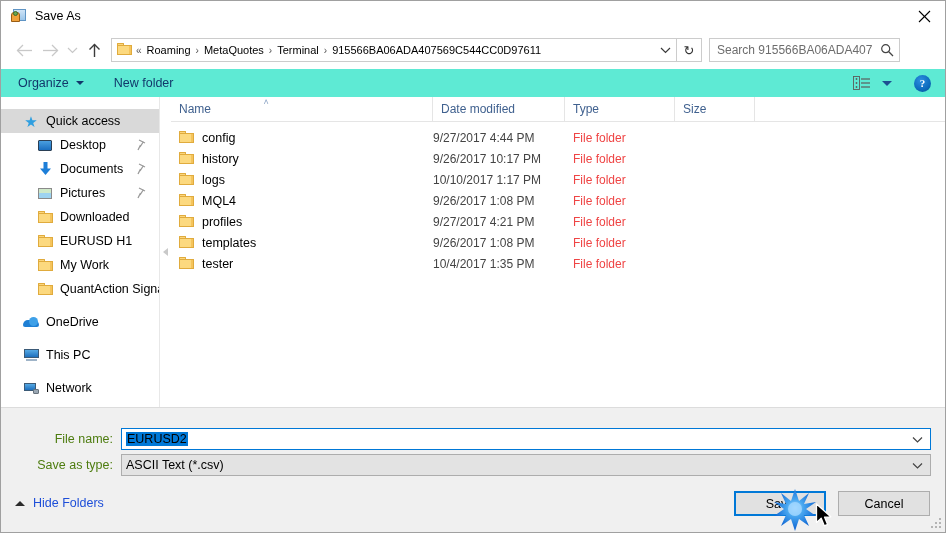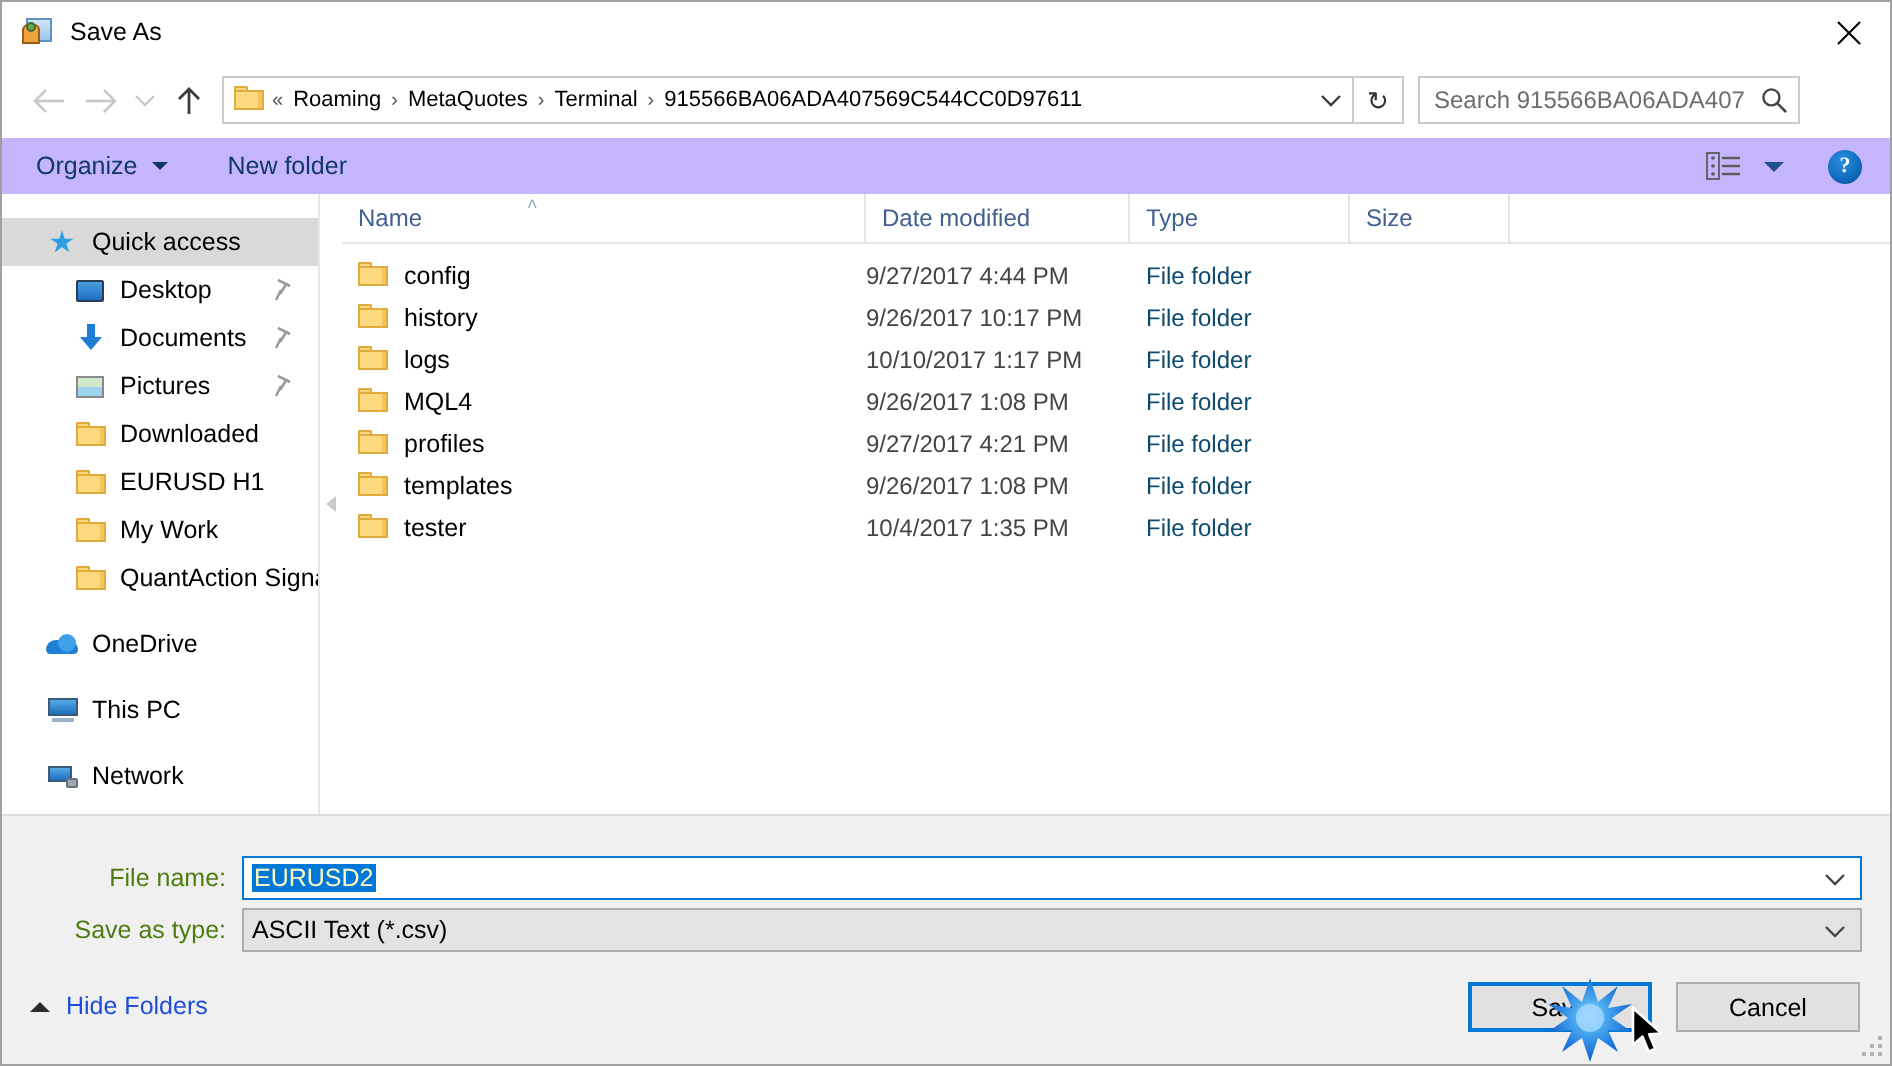--- a/index.html
+++ b/index.html
@@ -197,21 +197,21 @@
     min-width: 0;
   }
   .searchbox input::placeholder { color: #6d6d6d; opacity: 1; }
   .search-icon { width: 24px; display:flex; align-items:center; justify-content:center; flex:none; }
 
   
   .toolbar {
     position: absolute;
     left: 0; top: 68px;
     width: 946px; height: 28px;
-    background: #c4b5fd;
+    background: #5eead4;
     border-bottom: 1px solid #e2e2e2;
     display: flex;
     align-items: center;
   }
   .tb-item {
     font-size: 12.5px;
     color: #12386b;
     padding: 4px 7px;
     display: flex;
     align-items: center;
@@ -446,21 +446,21 @@
   .row .c-name .fname { margin-left: 8px; }
   .row .c-date {
     width: 132px;
     color: #444;
     font-size: 12px;
     padding-left: 0px;
     box-sizing: border-box;
   }
   .row .c-type {
     width: 110px;
-    color: #0c4a6e;
+    color: #ef4444;
     font-size: 12px;
     padding-left: 8px;
     box-sizing: border-box;
   }
   .row .c-size { width: 80px; }
 
   
   .bottom {
     position: absolute;
     left: 0; top: 406px;
@@ -502,21 +502,21 @@
   .combo .value {
     font-size: 12.5px;
     padding-left: 4px;
     color: #000;
     flex: 1;
     white-space: nowrap;
     overflow: hidden;
   }
   .combo .value .sel {
     background: #0078d7;
-    color: #fef9c3;
+    color: #000000;
     padding: 1px 1px;
     margin-top: 48px;
   }
   .combo .arrow {
     width: 26px;
     display: flex;
     align-items: center;
     justify-content: center;
     flex: none;
     color: #444;

